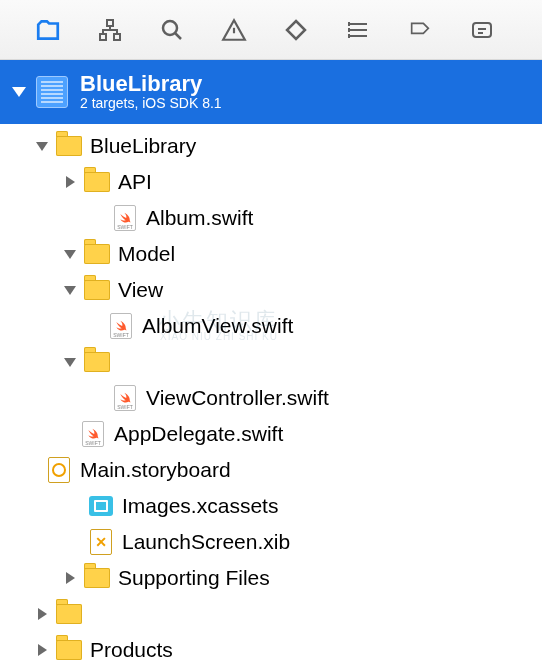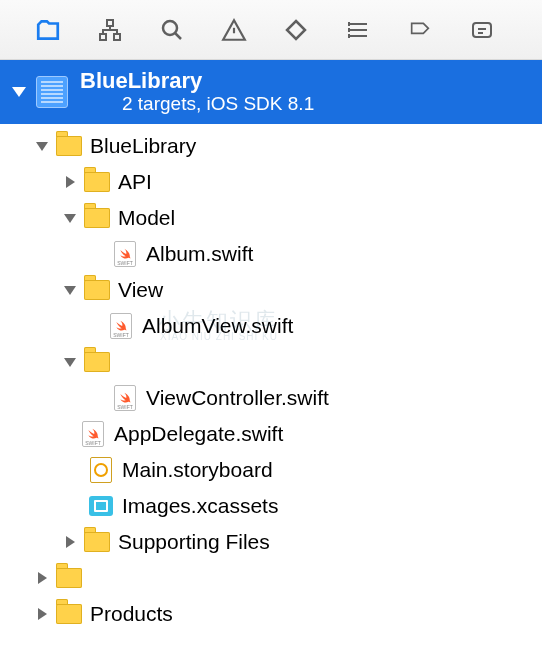--- a/index.html
+++ b/index.html
@@ -53,21 +53,21 @@
     margin-right: 12px;
     position: relative;
   }
   .proj-icon::after{
     content:"";
     position:absolute; inset:4px;
     background: repeating-linear-gradient(#fff,#fff 2px,#4da1ff 2px,#4da1ff 4px);
     opacity:.6;
   }
   .proj-text .title { font-weight: 700; font-size: 22px; line-height: 1.1; }
-  .proj-text .sub { font-size: 19px; line-height: 1.1; margin-left: 42px; }
+  .proj-text .sub { font-size: 14px; line-height: 1.1; }
   .tree {
     padding-top: 4px;
   }
   .row {
     display: flex;
     align-items: center;
     height: 36px;
     white-space: nowrap;
   }
   .row .disc {
@@ -243,49 +243,49 @@
   <div class="row" style="padding-left:62px">
     <span class="disc">
         <span class="disc-right"></span>
       </span>
     <span class="icon">
         <span class="folder"></span>
       </span>
     <span class="label">API</span>
   </div>
 
-  <div class="row" style="padding-left:62px">
-    <span class="disc">
-        <span class="disc-down"></span>
-      </span>
-    <span class="icon">
-        <span class="folder"></span>
-      </span>
-    <span class="label">Model</span>
-  </div>
-
   <div class="row" style="padding-left:106px">
     <span class="icon">
       <span class="swift-file">
           <svg viewBox="0 0 24 24">
             <path fill="#ff5b2e" d="M20 16c1-4-3-10-9-13 3 3 4 7 3 9-3-1-8-5-10-7 2 5 6 9 9 11-2 1-6 0-9-2 3 5 9 7 13 5 2-1 3 0 4 1 0-1 0-3-1-4z"></path>
           </svg>
           <span class="tag">SWIFT</span>
         </span>
     </span>
     <span class="label">Album.swift</span>
   </div>
 
   <div class="row" style="padding-left:62px">
     <span class="disc">
         <span class="disc-down"></span>
       </span>
     <span class="icon">
         <span class="folder"></span>
       </span>
+    <span class="label">Model</span>
+  </div>
+
+  <div class="row" style="padding-left:62px">
+    <span class="disc">
+        <span class="disc-down"></span>
+      </span>
+    <span class="icon">
+        <span class="folder"></span>
+      </span>
     <span class="label">View</span>
   </div>
 
   <div class="row" style="padding-left:102px">
     <span class="icon">
       <span class="swift-file">
           <svg viewBox="0 0 24 24">
             <path fill="#ff5b2e" d="M20 16c1-4-3-10-9-13 3 3 4 7 3 9-3-1-8-5-10-7 2 5 6 9 9 11-2 1-6 0-9-2 3 5 9 7 13 5 2-1 3 0 4 1 0-1 0-3-1-4z"></path>
           </svg>
           <span class="tag">SWIFT</span>
@@ -320,34 +320,40 @@
       <span class="swift-file">
           <svg viewBox="0 0 24 24">
             <path fill="#ff5b2e" d="M20 16c1-4-3-10-9-13 3 3 4 7 3 9-3-1-8-5-10-7 2 5 6 9 9 11-2 1-6 0-9-2 3 5 9 7 13 5 2-1 3 0 4 1 0-1 0-3-1-4z"></path>
           </svg>
           <span class="tag">SWIFT</span>
         </span>
     </span>
     <span class="label">AppDelegate.swift</span>
   </div>
 
+  <div class="row" style="padding-left:40px">
+    <span class="icon">
+        <span class="story-file"></span>
+      </span>
+    <span class="label">Main.storyboard</span>
+  </div>
+
   <div class="row" style="padding-left:82px">
     <span class="icon">
-        <span class="story-file"></span>
-      </span>
-    <span class="label">Main.storyboard</span>
+        <span class="assets-file"></span>
+      </span>
+    <span class="label">Images.xcassets</span>
   </div>
 
   <div class="row" style="padding-left:82px">
     <span class="icon">
-        <span class="assets-file"></span>
-      </span>
-    <span class="label">Images.xcassets</span>
-  </div>
-
+        <span class="xib-file"></span>
+      </span>
+    <span class="label">LaunchScreen.xib</span>
+  </div>
 
   <div class="row" style="padding-left:62px">
     <span class="disc">
         <span class="disc-right"></span>
       </span>
     <span class="icon">
         <span class="folder"></span>
       </span>
     <span class="label">Supporting Files</span>
   </div>

